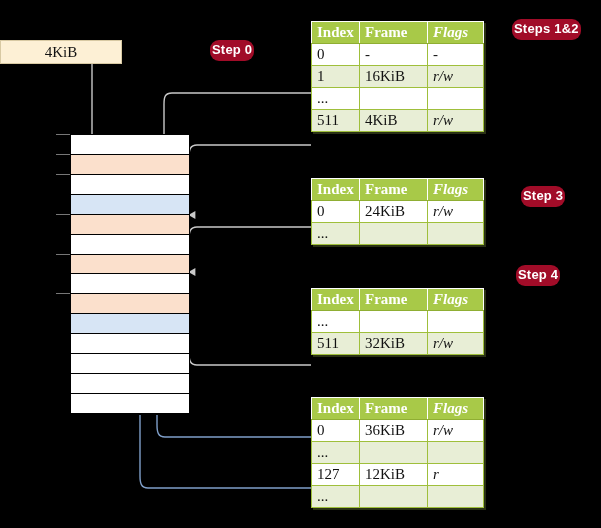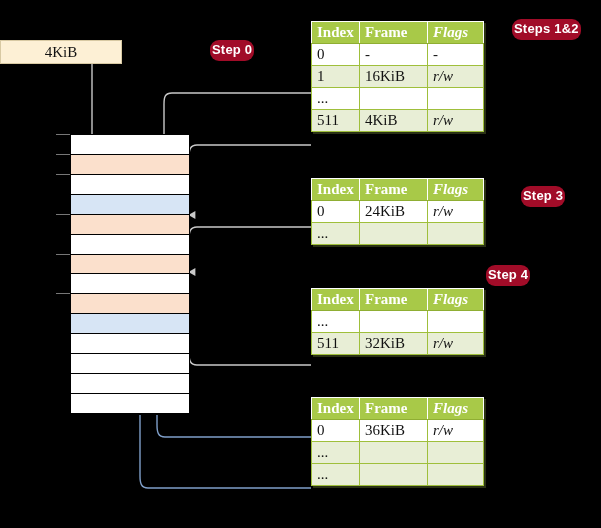--- a/index.html
+++ b/index.html
@@ -71,21 +71,21 @@
     <path d="M311,437 L165,437 C158,437 157,432 157,425 L157,335" stroke="#7f9fc9" stroke-width="1.4" fill="none" marker-end="url(#ahB)"></path>
 
     <path d="M311,488 L148,488 C141,488 140,483 140,476 L140,223" stroke="#7f9fc9" stroke-width="1.4" fill="none" marker-end="url(#ahB)"></path>
   </svg>
 
   <div class="srcbox" style="left:0px;top:40px;width:120px;">4KiB</div>
 
   <div class="badge" style="left:190px;top:40px;margin-left:20px;">Step 0</div>
   <div class="badge" style="left:512px;top:19px;">Steps 1&amp;2</div>
   <div class="badge" style="left:521px;top:158px;margin-top:28px;">Step 3</div>
-  <div class="badge" style="left:486px;top:265px;text-align:right;">Step 4</div>
+  <div class="badge" style="left:516px;top:265px;text-align:right;">Step 4</div>
 
   <div id="memcol">
       <div class="memrow m-white" style="top: 0px; height: 19.9286px;"></div>
       <div class="memrow m-peach" style="top: 19.9286px; height: 19.9286px;"></div>
       <div class="memrow m-white" style="top: 39.8571px; height: 19.9286px;"></div>
       <div class="memrow m-blue" style="top: 59.7857px; height: 19.9286px;"></div>
       <div class="memrow m-peach" style="top: 79.7143px; height: 19.9286px;"></div>
       <div class="memrow m-white" style="top: 99.6429px; height: 19.9286px;"></div>
       <div class="memrow m-peach" style="top: 119.571px; height: 19.9286px;"></div>
       <div class="memrow m-white" style="top: 139.5px; height: 19.9286px;"></div>
@@ -186,20 +186,25 @@
         <tr class="even">
           <td class="c-idx">0</td>
           <td class="c-frm">36KiB</td>
           <td class="c-flg">r/w</td>
         </tr>
         <tr class="odd">
           <td class="c-idx">...</td>
           <td class="c-frm"></td>
           <td class="c-flg"></td>
         </tr>
+        <tr class="even">
+          <td class="c-idx">127</td>
+          <td class="c-frm">12KiB</td>
+          <td class="c-flg">r</td>
+        </tr>
         <tr class="odd">
           <td class="c-idx">...</td>
           <td class="c-frm"></td>
           <td class="c-flg"></td>
         </tr>
       </tbody>
   </table>
 
 <div class="tick" style="left: 56px; top: 134px;"></div>
     <div class="tick" style="left: 56px; top: 153.929px;"></div>

